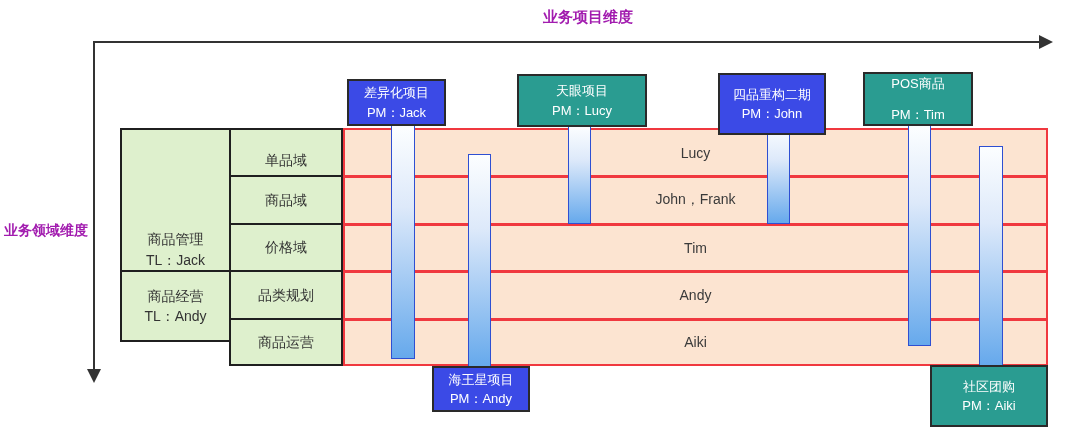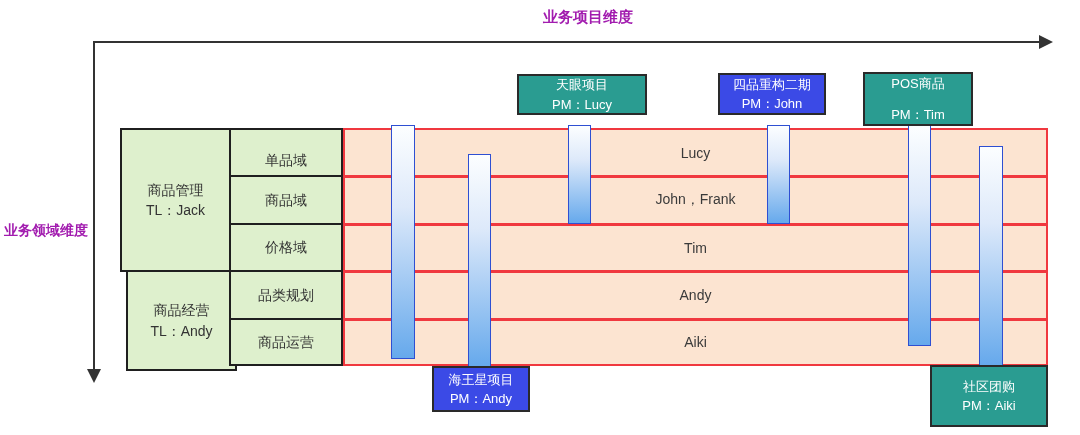--- a/index.html
+++ b/index.html
@@ -18,22 +18,22 @@
   .axis-title{position:absolute;color:#a21caf;font-weight:700;font-size:15px;white-space:nowrap;}
   .x-title{left:543px;top:8px;}
   .y-title{left:4px;top:222px;font-size:14px;}
 
   
   .gcell{
     position:absolute;box-sizing:border-box;background:#def0cd;border:2px solid #1f1f1f;
     display:flex;flex-direction:column;align-items:center;justify-content:center;
     color:#333;font-size:14px;line-height:1.45;text-align:center;z-index:2;
   }
-  .g-group1{left:120px;top:128px;width:111px;height:144px;}
-  .g-group2{left:120px;top:270px;width:111px;height:101px;margin-left:6px;}
+  .g-group1{left:120px;top:128px;width:111px;height:144px;justify-content:flex-end;}
+  .g-group2{left:120px;top:270px;width:111px;height:72px;}
   .g-d1{left:229px;top:128px;width:114px;height:64px;}
   .g-d2{left:229px;top:175px;width:114px;height:50px;}
   .g-d3{left:229px;top:223px;width:114px;height:49px;}
   .g-d4{left:229px;top:270px;width:114px;height:50px;}
   .g-d5{left:229px;top:318px;width:114px;height:48px;}
 
   
   .pink{
     position:absolute;left:343px;top:128px;width:705px;height:238px;box-sizing:border-box;
     background:#fce4d1;border:2px solid #f0383f;z-index:1;
@@ -62,22 +62,22 @@
 
   
   .pbox{
     position:absolute;box-sizing:border-box;border:2px solid #2a2a2a;z-index:4;
     display:flex;flex-direction:column;align-items:center;justify-content:center;
     color:#fff;font-size:13px;line-height:1.5;text-align:center;white-space:nowrap;
   }
   .pbox.blue{background:#3b4ae6;}
   .pbox.teal{background:#2a9c91;}
   .box-chayihua{left:347px;top:79px;width:99px;height:47px;}
-  .box-tianyan{left:517px;top:74px;width:130px;height:41px;}
-  .box-sipin{left:718px;top:73px;width:108px;height:42px;}
+  .box-tianyan{left:517px;top:74px;width:130px;height:53px;}
+  .box-sipin{left:718px;top:73px;width:108px;height:62px;}
   .box-pos{left:863px;top:72px;width:110px;height:54px;justify-content:space-between;}
   .box-haiwangxing{left:432px;top:366px;width:98px;height:46px;}
   .box-shequ{left:930px;top:365px;width:118px;height:62px;}
 </style>
 </head>
 <body>
 
 <div class="canvas">
 
   <div class="axis-line x-line"></div>
@@ -113,20 +113,24 @@
     <div class="rowname rn5">Aiki</div>
   </div>
 
   <div class="bar bar-chayihua"></div>
   <div class="bar bar-haiwangxing"></div>
   <div class="bar bar-tianyan"></div>
   <div class="bar bar-sipin"></div>
   <div class="bar bar-pos"></div>
   <div class="bar bar-shequ"></div>
 
+  <div class="pbox blue box-chayihua">
+    <span>差异化项目</span>
+    <span>PM：Jack</span>
+  </div>
   <div class="pbox teal box-tianyan">
     <span>天眼项目</span>
     <span>PM：Lucy</span>
   </div>
   <div class="pbox blue box-sipin">
     <span>四品重构二期</span>
     <span>PM：John</span>
   </div>
   <div class="pbox teal box-pos">
     <span>POS商品</span>

